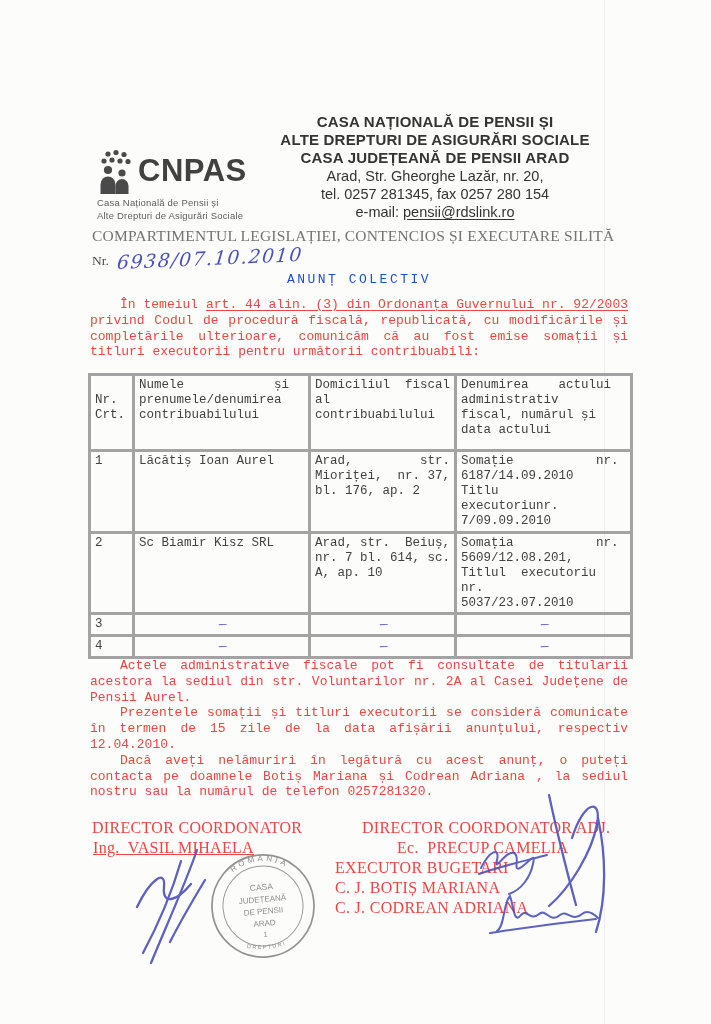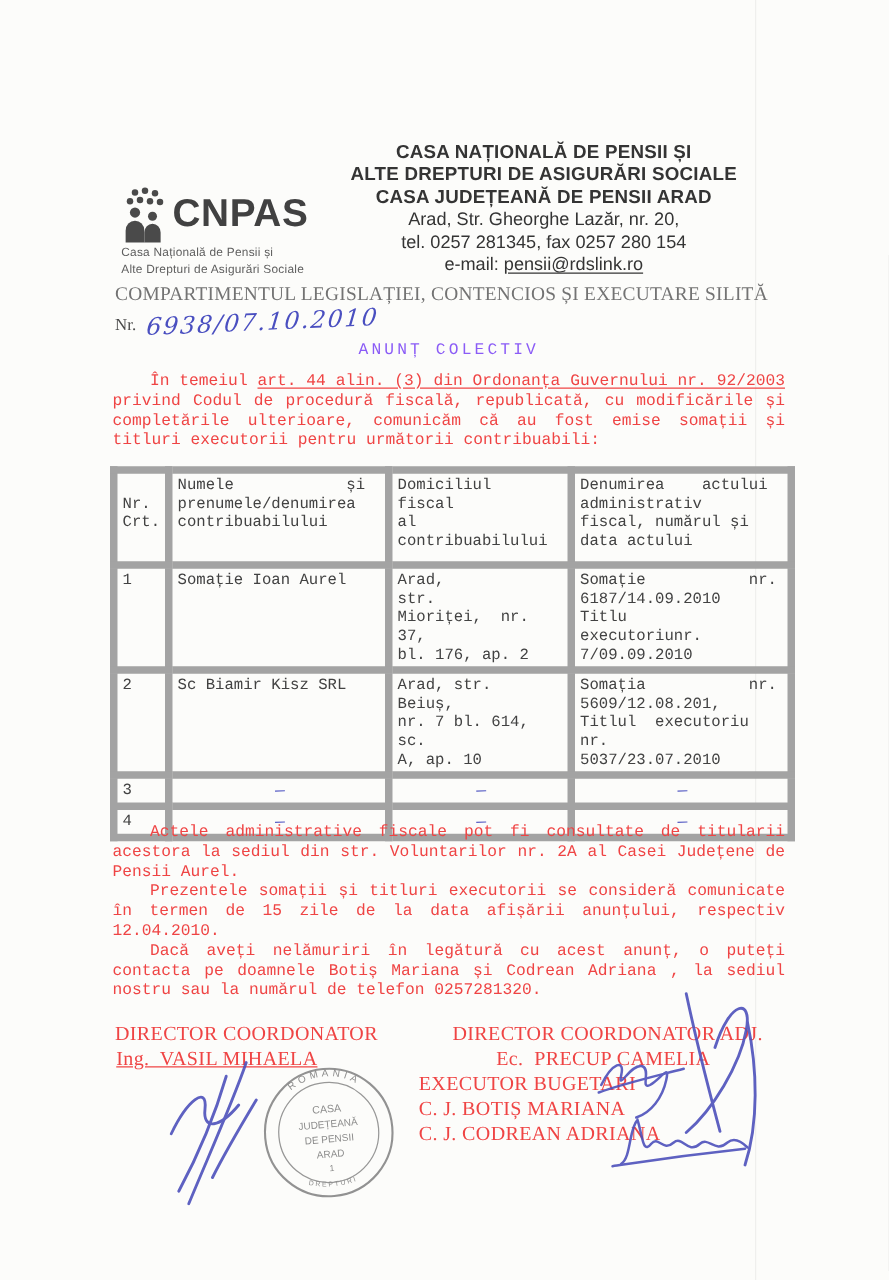--- a/index.html
+++ b/index.html
@@ -42,39 +42,39 @@
   .regline { position:absolute; left:92px; top:247px; }
   .reg-label { font-family:"Liberation Serif","DejaVu Serif",serif; font-size:13.5px; color:#4a4a4a; }
   .reg-hand {
     display:inline-block; margin-left:8px;
     font-family:"DejaVu Serif","Liberation Serif",serif; font-style:italic;
     font-size:19px; color:#4a4fc0; letter-spacing:1.5px;
     transform:rotate(-2.5deg) skewX(-8deg);
   }
   .doc-title {
     position:absolute; left:88px; top:272px; width:542px; text-align:center;
-    font-size:13px; letter-spacing:2.5px; color:#8b5cf6;
+    font-size:13px; letter-spacing:2.5px; color:#1d4ed8;
   }
 
   
   .intro, .para-block { position:absolute; left:90px; width:538px; }
   .intro { top:297px; }
   .intro p, .para-block p {
     font-size:13px; line-height:15.8px; text-align:justify; text-indent:30px; color:#ef4444;
   }
   .u { text-decoration:underline; text-underline-offset:2px; }
   .para-block { top:658px; }
 
   
   table.somatii {
     position:absolute; left:88px; top:373px; width:542px;
     border-collapse:collapse; table-layout:fixed;
   }
   table.somatii td, table.somatii th {
-    border:6px solid #a3a3a3; vertical-align:top; text-align:left;
+    border:3px solid #a3a3a3; vertical-align:top; text-align:left;
     font-weight:normal; font-size:12.5px; line-height:15px;
     padding:2px 3px 1px 4px; color:#424242;
   }
   .prewrap { white-space:pre-wrap; }
   .h-row th { height:76px; }
   .r-big1 td { height:82px; }
   .r-big2 td { height:76px; }
   .r-small td { height:15px; line-height:13px; padding-top:1px; padding-bottom:0; }
   .c-nrhead { padding-top:17px !important; }
   .dash-cell { text-align:center !important; }
@@ -159,21 +159,21 @@
       <th class="prewrap">Domiciliul  fiscal
 al
 contribuabilului</th>
       <th class="prewrap">Denumirea    actului
 administrativ
 fiscal, numărul și
 data actului</th>
     </tr>
     <tr class="r-big1">
       <td>1</td>
-      <td>Somație Ioan Aurel</td>
+      <td>Lăcătiș Ioan Aurel</td>
       <td class="prewrap">Arad,         str.
 Mioriței,  nr. 37,
 bl. 176, ap. 2</td>
       <td class="prewrap">Somație           nr.
 6187/14.09.2010
 Titlu
 executoriunr.
 7/09.09.2010</td>
     </tr>
     <tr class="r-big2">

